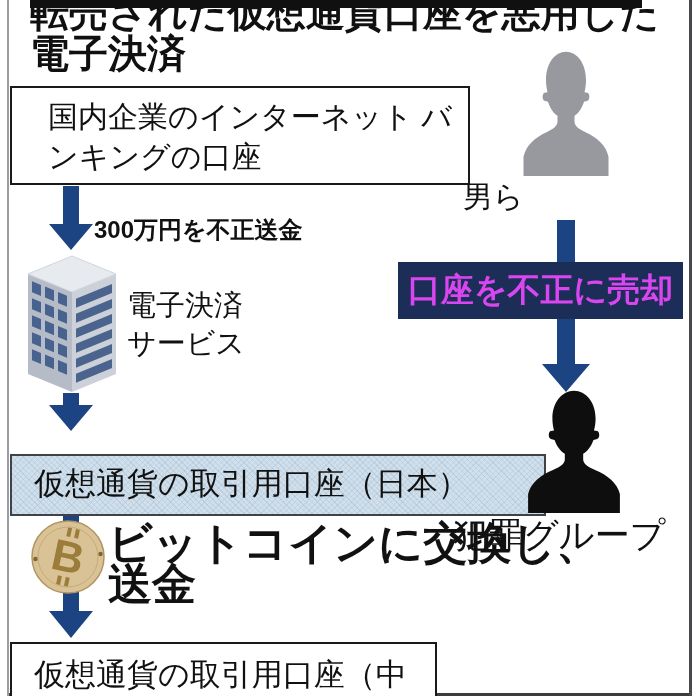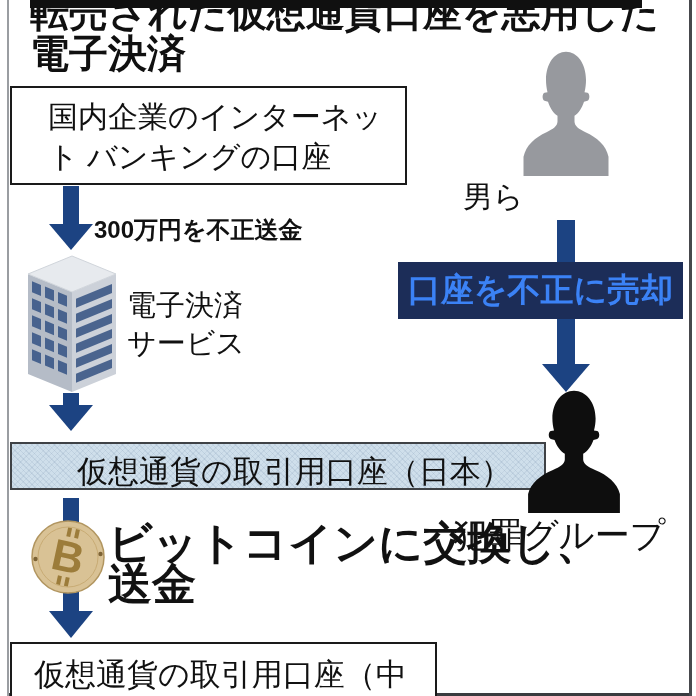--- a/index.html
+++ b/index.html
@@ -12,42 +12,42 @@
   .frame-left{left:7px;top:0;width:2px;height:696px;background:#9a9da1;}
   .frame-right{left:689px;top:0;width:3px;height:696px;background:#46484c;}
   .frame-bottom{left:9px;top:693px;width:680px;height:3px;background:#3a3c40;}
   .title-rule{left:30px;top:0;width:612px;height:8px;background:#101010;}
   
   .title{left:30px;top:-8px;width:655px;font-size:39px;font-weight:bold;
          line-height:41px;letter-spacing:0px;color:#101010;white-space:nowrap;}
   .title span{display:block;}
   
   .box{background:#ffffff;border:2px solid #1a1a1a;box-sizing:border-box;}
-  .box1{left:10px;top:86px;width:397px;height:99px;}
+  .box1{left:10px;top:86px;width:460px;height:99px;}
   .box1 .txt{padding:9px 0 0 36px;font-size:30px;line-height:40px;}
   .china-box{left:10px;top:642px;width:427px;height:66px;}
   .china-box .txt{padding:11px 0 0 22px;font-size:31px;line-height:40px;}
   
   .lbl-300{left:94px;top:214px;font-size:24px;font-weight:bold;white-space:nowrap;}
   .lbl-pay{left:127px;top:286px;font-size:29px;line-height:38px;}
   .lbl-btc{left:108px;top:522px;font-size:44px;font-weight:bold;line-height:41px;}
   .lbl-vn{left:463px;top:178px;font-size:30px;line-height:38px;}
   .lbl-crime{left:453px;top:512px;font-size:35px;white-space:nowrap;text-align:right;}
   .lbl-pay span,.lbl-btc span,.lbl-vn span,.title span{display:block;}
   
-  .japan-bar{left:10px;top:442px;width:536px;height:48px;background:#cfdfeb;
+  .japan-bar{left:10px;top:454px;width:536px;height:62px;background:#cfdfeb;
     background-image:
       repeating-linear-gradient(45deg, rgba(60,90,130,.10) 0 1px, transparent 1px 4px),
       repeating-linear-gradient(-45deg, rgba(60,90,130,.08) 0 1px, transparent 1px 4px);
-    border:2px solid #3f4246;box-sizing:border-box;z-index:1;padding-left:43px;}
+    border:2px solid #3f4246;box-sizing:border-box;z-index:1;}
   .japan-bar .txt{padding-left:22px;font-size:31px;line-height:56px;white-space:nowrap;}
   
   .banner{left:398px;top:262px;width:285px;height:57px;background:#1c2d58;z-index:2;
           display:flex;align-items:center;justify-content:center;}
-  .banner .txt{color:#3b82f6;font-size:33px;font-weight:bold;white-space:nowrap;}
+  .banner .txt{color:#d946ef;font-size:33px;font-weight:bold;white-space:nowrap;}
   .z0{z-index:0;} .z2{z-index:2;} .z3{z-index:3;}
 </style>
 </head>
 <body>
 
 <div class="stage">
 
   <div class="abs frame-left"></div>
   <div class="abs frame-right"></div>
   <div class="abs frame-bottom"></div>

